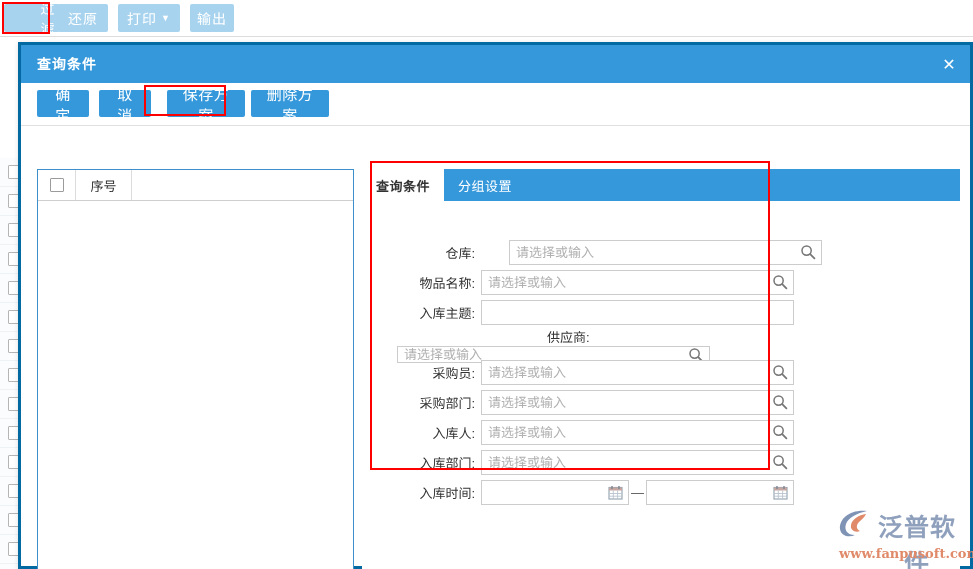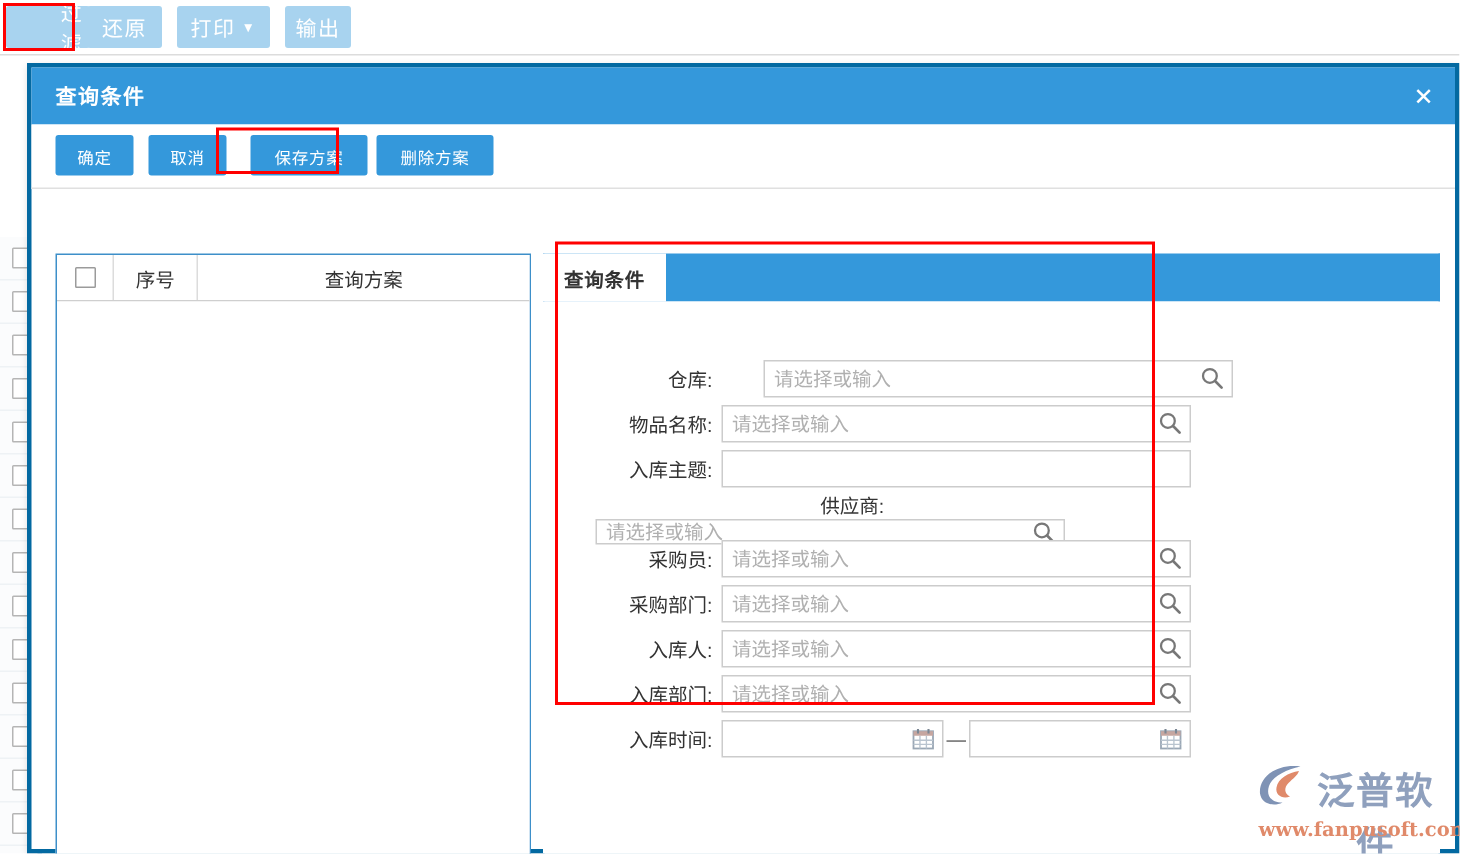--- a/index.html
+++ b/index.html
@@ -129,21 +129,21 @@
     border-bottom: 1px solid #e0e0e0;
   }
   .dlg-btn {
     position: absolute;
     top: 7px;
     height: 27px;
     background: #3498db;
     color: #ffffff;
     border: none;
     border-radius: 2px;
-    font-size: 11px;
+    font-size: 15px;
     font-family: "Liberation Sans", "DejaVu Sans", sans-serif;
     letter-spacing: 0.5px;
     cursor: pointer;
     display: flex;
     align-items: center;
     justify-content: center;
     padding: 12px;
   }
 
   
@@ -416,28 +416,28 @@
       <button class="dlg-btn" style="left: 146px; width: 78px;">保存方案</button>
       <button class="dlg-btn" style="left: 230px; width: 78px;">删除方案</button>
     </div>
 
   <div class="scheme-panel">
     <div class="scheme-head">
       <div class="sh-cell sh-cb">
         <span class="cbox"></span>
       </div>
       <div class="sh-cell sh-no">序号</div>
-      <div class="sh-cell sh-name">查询方案</div>
     </div>
     <div class="scheme-body"></div>
   </div>
 
   <div class="content-panel"></div>
   <div class="tabbar" id="tabbar">
       <div class="tab active">查询条件</div>
+      <div class="tab">分组设置</div>
     </div>
   <div class="form-area" id="form-area">
       <div class="form-row" style="top: 36px; left: 35px; gap: 28px;">
         <div class="f-label">仓库:</div>
         <div class="f-input">
           <input type="text" placeholder="请选择或输入" style="">
           <span class="icon-btn">
             <svg width="16" height="16" viewBox="0 0 16 16">
               <circle cx="6.6" cy="6.6" r="4.6" fill="none" stroke="#777" stroke-width="1.5"></circle>
               <line x1="10.2" y1="10.2" x2="14.4" y2="14.4" stroke="#777" stroke-width="1.8" stroke-linecap="round"></line>

